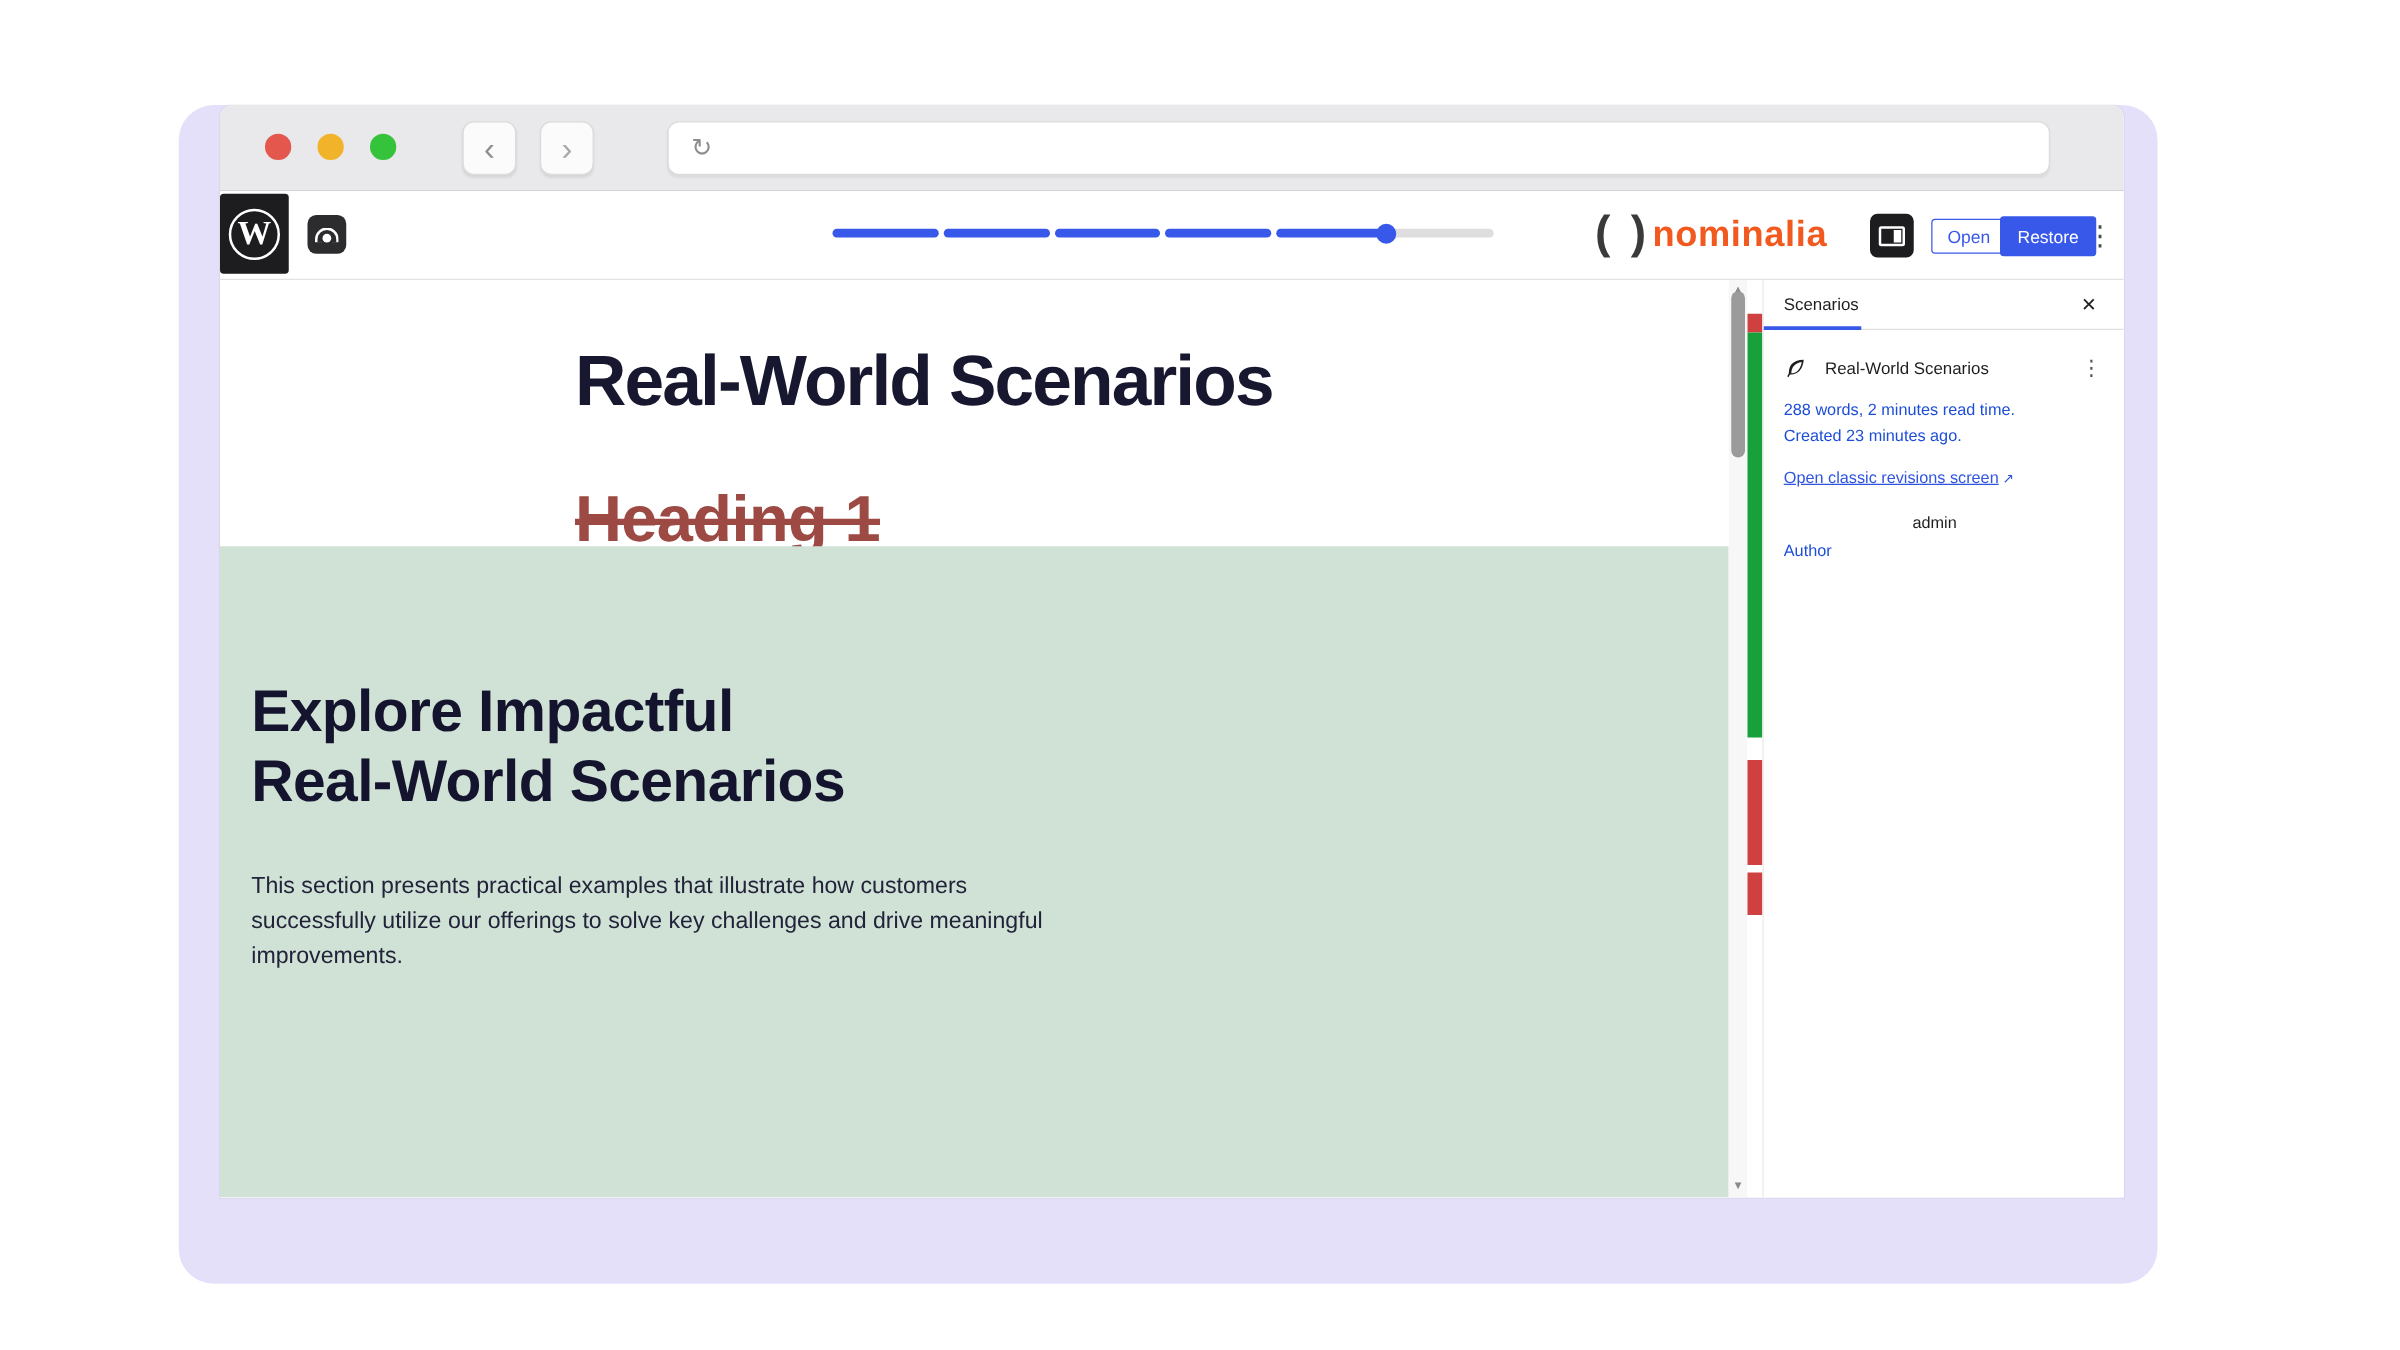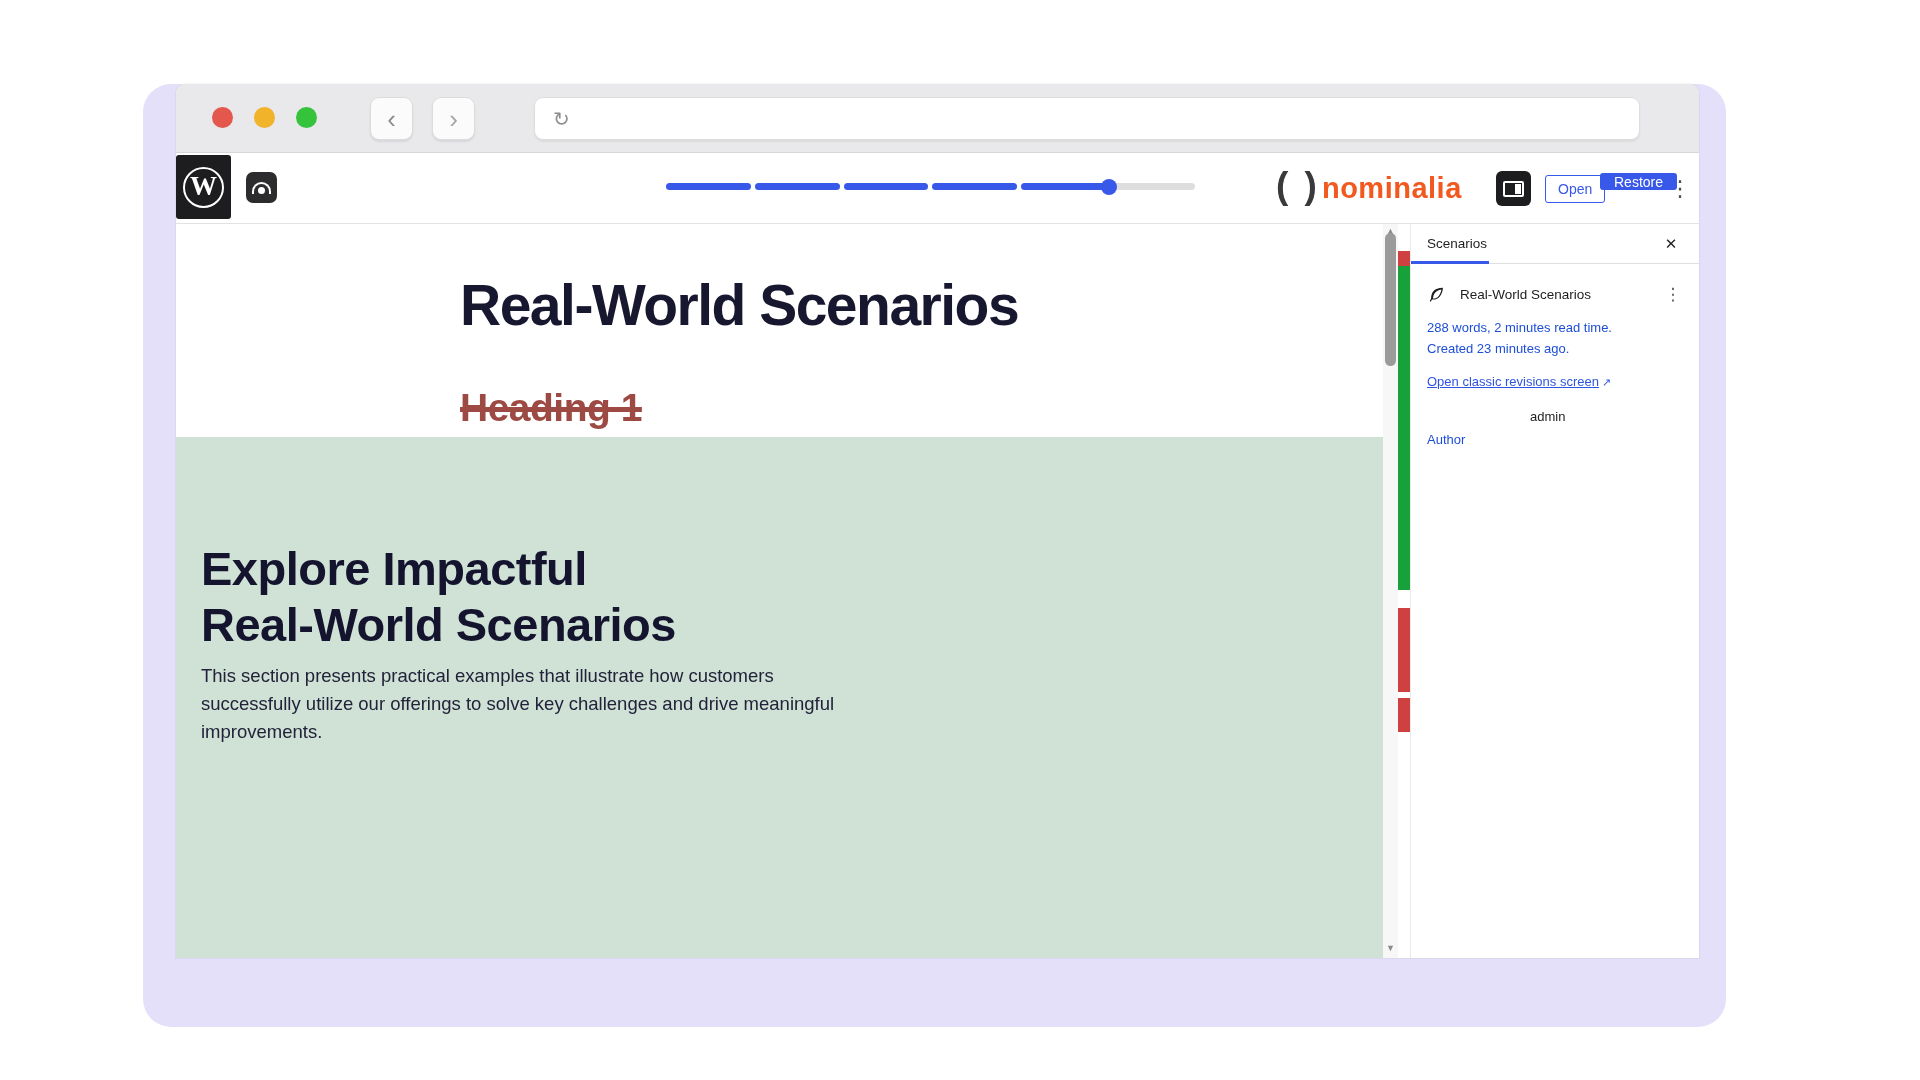--- a/index.html
+++ b/index.html
@@ -41,33 +41,33 @@
 
   .brand{position:absolute; left:1100px; top:14px; display:flex; align-items:center; height:42px;}
   .brand .paren{font-size:37px; font-weight:700; color:#3a3a3c; letter-spacing:3px; line-height:1; padding-bottom:6px;}
   .brand .bname{font-size:29px; font-weight:700; color:var(--brand_orange); letter-spacing:0.5px; margin-left:2px;}
 
   .panelbtn{position:absolute; left:1320px; top:18px; width:35px; height:35px; background:#1d1d1f; border-radius:6px; display:flex; align-items:center; justify-content:center;}
   .panelglyph{position:relative; width:21px; height:16px; border:2px solid #fff; border-radius:2px;}
   .panelglyph::after{content:""; position:absolute; right:1px; top:1px; bottom:1px; width:6px; background:#fff;}
 
   .exitbtn{position:absolute; left:1369px; top:22px; height:28px; padding:0 12px; background:#fff; border:1px solid var(--accent); border-radius:3px; color:var(--accent); font-size:14px; display:flex; align-items:center;}
-  .restorebtn{position:absolute; left:1424px; top:20px; height:17px; padding:0 14px; background:var(--accent); border:none; border-radius:3px; color:#fff; font-size:14px; display:flex; align-items:center;}
+  .restorebtn{position:absolute; left:1424px; top:20px; height:32px; padding:0 14px; background:var(--accent); border:none; border-radius:3px; color:#fff; font-size:14px; display:flex; align-items:center;}
   .kebab-top{position:absolute; left:1494px; top:20px; width:20px; height:32px; color:#4a4a4a; font-size:22px; display:flex; align-items:center; justify-content:center;}
 
   
   .workspace{position:absolute; left:0; top:140px; width:1523px; height:734px; background:#fff;}
 
   
   .canvas{position:absolute; left:0; top:0; width:1207px; height:734px; overflow:hidden; background:#fff;}
   .post-title{position:absolute; left:284px; top:48px; width:700px; font-size:57px; font-weight:700; letter-spacing:-1.5px; color:var(--heading_dark);}
-  .deleted-h{position:absolute; left:284px; top:162px; font-size:39px; font-weight:700; letter-spacing:-0.5px; color:var(--deleted-red,#9c4a43); color:var(--deleted_red); text-decoration:line-through; text-decoration-thickness:5px;}
+  .deleted-h{position:absolute; left:284px; top:162px; font-size:52px; font-weight:700; letter-spacing:-0.5px; color:var(--deleted-red,#9c4a43); color:var(--deleted_red); text-decoration:line-through; text-decoration-thickness:5px;}
   .green-sec{position:absolute; left:0; top:213px; width:1207px; height:521px; background:var(--section_green); padding:104px 0 0 25px;}
   .sec-h{font-size:47px; font-weight:700; letter-spacing:-0.5px; line-height:1.2; color:#14142e;}
-  .sec-p{margin-top:8px; max-width:655px; font-size:18.5px; line-height:1.53; color:#22223a;}
+  .sec-p{margin-top:40px; max-width:655px; font-size:18.5px; line-height:1.53; color:#22223a;}
   .usecard{margin-top:29px; width:1150px; height:260px; display:flex; background:var(--card_lavender);}
   .usecard .cleft{width:575px; padding:86px 30px 0 46px;}
   .card-title{font-size:30px; font-weight:700; letter-spacing:-0.3px; color:#181833;}
   .card-desc{margin-top:27px; font-size:17.5px; color:#2a2a40;}
 
   
   .art{position:relative; width:575px; height:260px; overflow:hidden; background:linear-gradient(100deg,#c6c6c6 0%,#e7e7e7 55%,#f2f2f2 100%);}
   .art div{position:absolute;}
   .art .band1{width:820px; height:270px; left:70px; top:-150px; transform:rotate(-33deg); background:linear-gradient(180deg,#8f8f8f 0%,#d8d8d8 10%,#efefef 40%,#f6f6f6 100%); border-radius:16px; box-shadow:0 0 0 1px #b5b5b5;}
   .art .band2{width:760px; height:230px; left:210px; top:-40px; transform:rotate(-33deg); background:linear-gradient(180deg,#a7a7a7 0%,#e3e3e3 12%,#f4f4f4 60%); border:2px solid #fdfdfd; border-radius:14px;}

